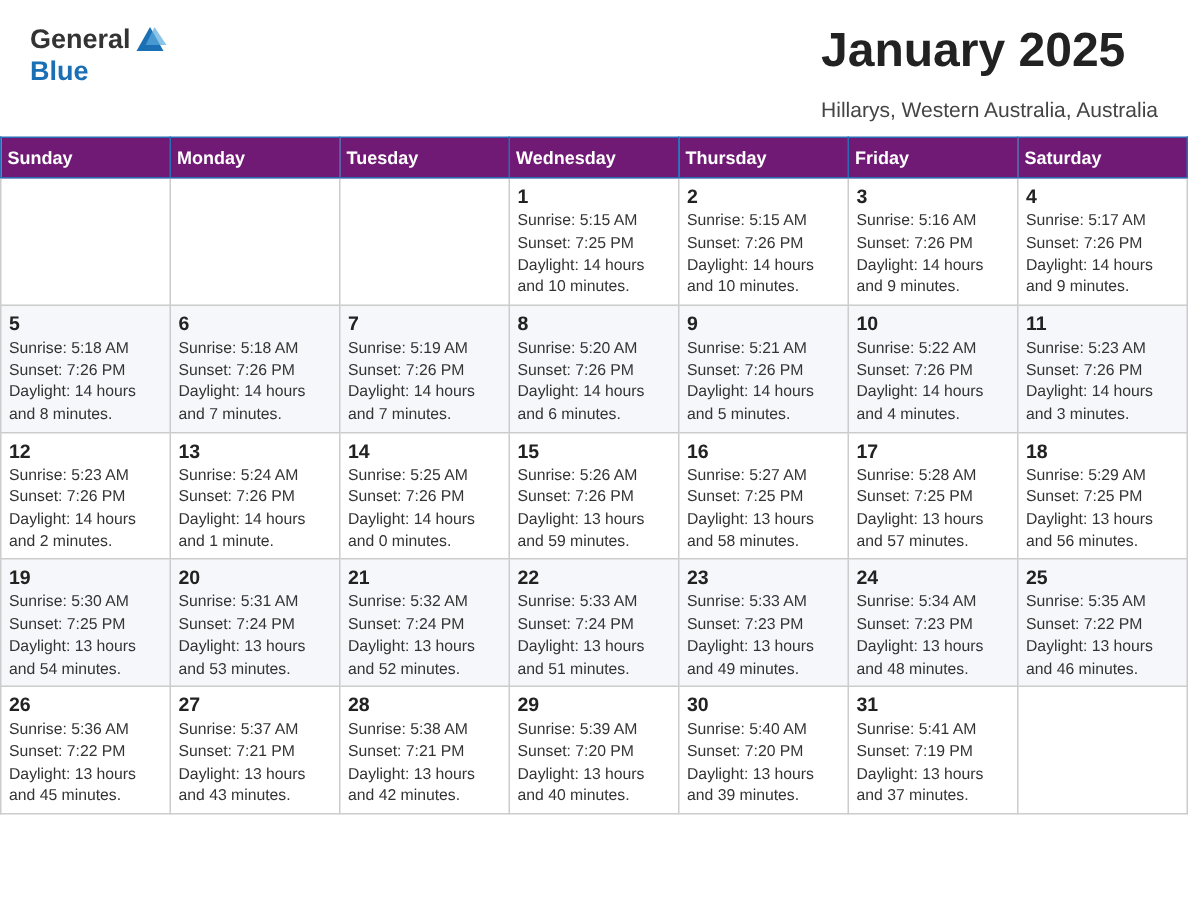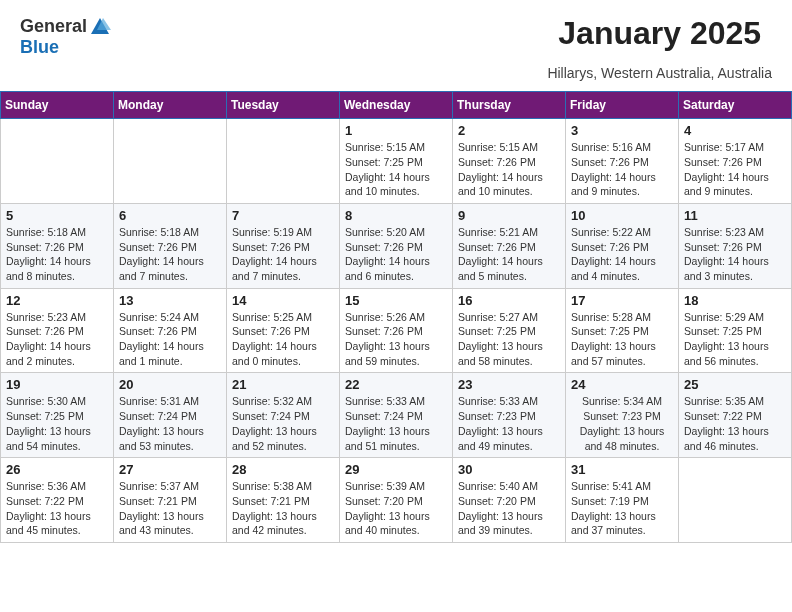--- a/index.html
+++ b/index.html
@@ -27,21 +27,21 @@
       line-height: 1.1;
     }
     .logo-general { color: #333; }
     .logo-blue { color: #1a6fb5; }
     .logo-icon {
       width: 22px;
       height: 22px;
       margin-left: 2px;
     }
     .title-area {
-      text-align: center;
+      text-align: left;
     }
     .month-year {
       font-size: 32px;
       font-weight: bold;
       color: #222;
       line-height: 1.1;
     }
     .location {
       font-size: 14px;
       color: #444;
@@ -289,21 +289,21 @@
         </td>
         <td>
           <div class="day-number">23</div>
           <div class="day-info" style="white-space: pre-line;">Sunrise: 5:33 AM
 Sunset: 7:23 PM
 Daylight: 13 hours
 and 49 minutes.</div>
         </td>
         <td>
           <div class="day-number">24</div>
-          <div class="day-info" style="white-space: pre-line; text-align: center;">Sunrise: 5:34 AM
+          <div class="day-info" style="white-space: pre-line;">Sunrise: 5:34 AM
 Sunset: 7:23 PM
 Daylight: 13 hours
 and 48 minutes.</div>
         </td>
         <td>
           <div class="day-number">25</div>
           <div class="day-info" style="white-space: pre-line;">Sunrise: 5:35 AM
 Sunset: 7:22 PM
 Daylight: 13 hours
 and 46 minutes.</div>

